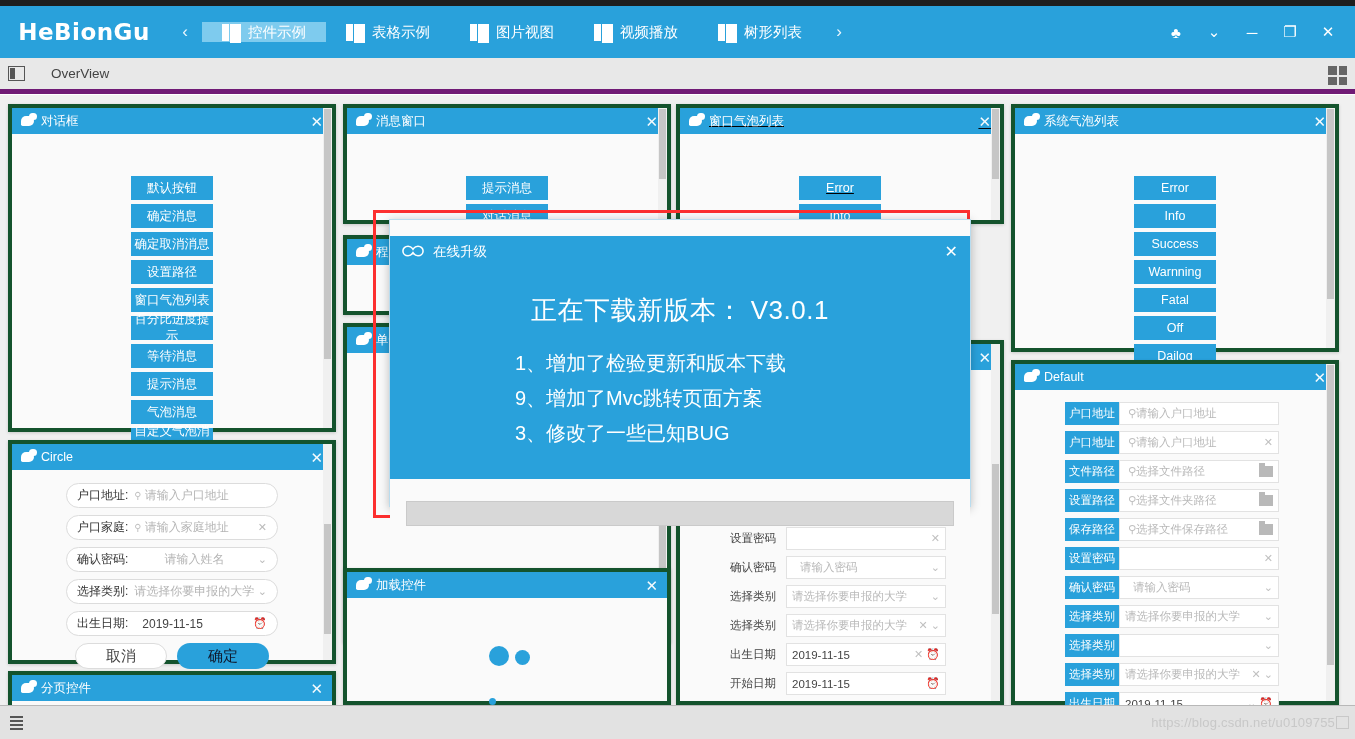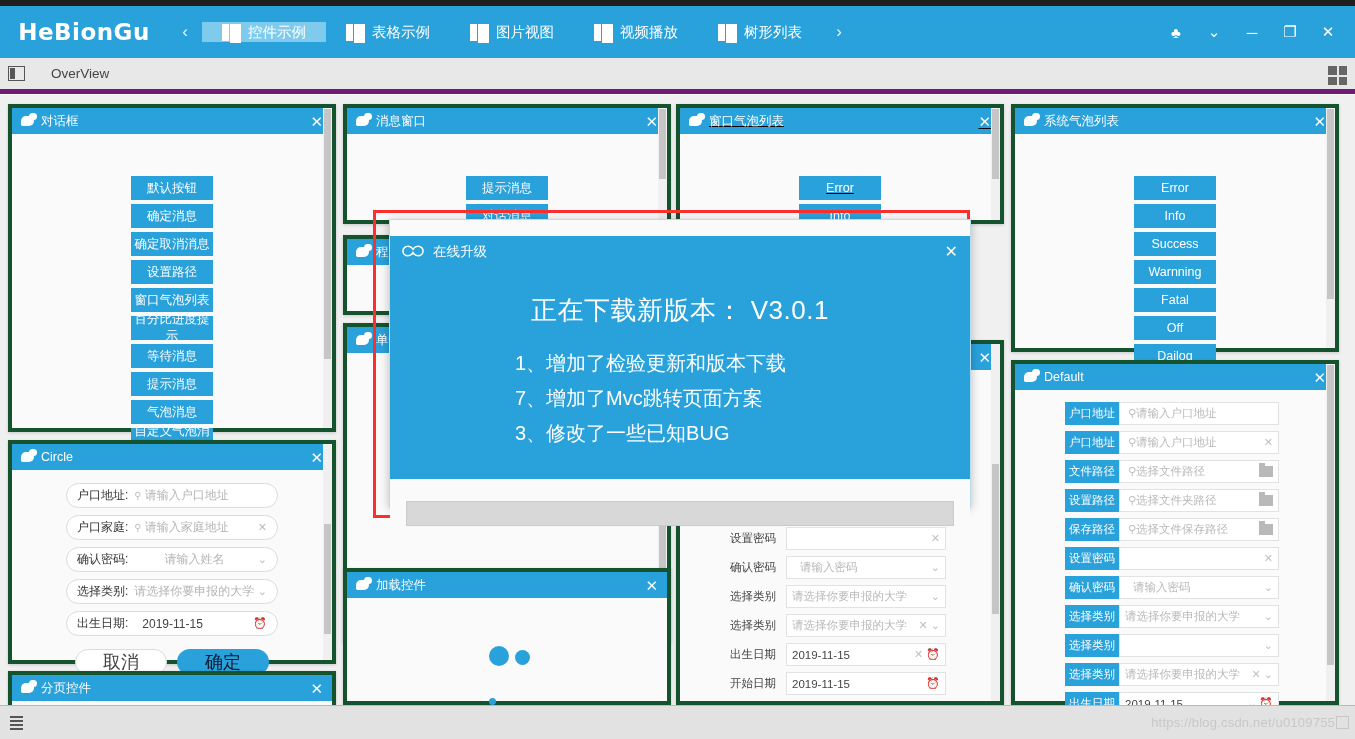--- a/index.html
+++ b/index.html
@@ -134,24 +134,23 @@
     background: #fff; display: flex; align-items: center; padding: 0 10px;
     font-size: 12px;
   }
   .pill .lab { color: #333; white-space: nowrap; margin-right: 6px; }
   .pill .ph { color: #b5b5b5; flex: 1; white-space: nowrap; overflow: hidden; }
   .pill .val { color: #444; flex: 1; }
   .pill .mini { color: #bbb; font-size: 11px; margin-left: 3px; }
   .srch { color: #c0c0c0; font-size: 10px; margin-right: 3px; }
   .pill-btns { display: flex; justify-content: center; gap: 10px; margin-top: 4px; }
   .pbtn {
-    width: 92px; height: 26px; border-radius: 14px; font-size: 18px;
+    width: 92px; height: 26px; border-radius: 14px; font-size: 15px;
     display: flex; align-items: center; justify-content: center; cursor: pointer;
     font-family: inherit;
-    margin-top: 6px;
   }
   .pbtn.ghost { border: 1px solid #dcdcdc; background: #fff; color: #444; }
   .pbtn.primary { border: none; background: #29a1db; color: #0f172a; }
   
   .sq-row { display: flex; align-items: center; margin: 0 0 6px 0; padding-left: 50px; }
   .sq-lab-blue {
     width: 54px; height: 23px; background: #29a1db; color: #fff;
     font-size: 11.5px; display: flex; align-items: center; justify-content: center;
     flex: 0 0 auto;
   }
@@ -685,21 +684,21 @@
             <path d="M6.6 1.2C3.4 1.2 1 3.5 1 6.4c0 3 2.4 5.2 5.6 5.2 2 0 3.7-.9 4.7-2.4l.7-1 .7 1c1 1.5 2.7 2.4 4.7 2.4 3.2 0 5.6-2.2 5.6-5.2 0-2.9-2.4-5.2-5.6-5.2-2 0-3.7.9-4.7 2.4l-.7 1-.7-1C10.3 2.1 8.6 1.2 6.6 1.2z" fill="none" stroke="#ffffff" stroke-width="1.7"></path>
           </svg>
         </span>
         <span>在线升级</span>
         <span class="modal-close">✕</span>
       </div>
       <div class="modal-blue">
         <div class="modal-ver">正在下载新版本： V3.0.1</div>
         <ul class="modal-list">
           <li>1、增加了检验更新和版本下载</li>
-          <li>7、增加了Mvc跳转页面方案</li>
+          <li>9、增加了Mvc跳转页面方案</li>
           <li>3、修改了一些已知BUG</li>
         </ul>
       </div>
       <div class="modal-foot">
         <div class="progress">
           <div class="bar" style="width: 0%;"></div>
         </div>
       </div>
     </div>
 

